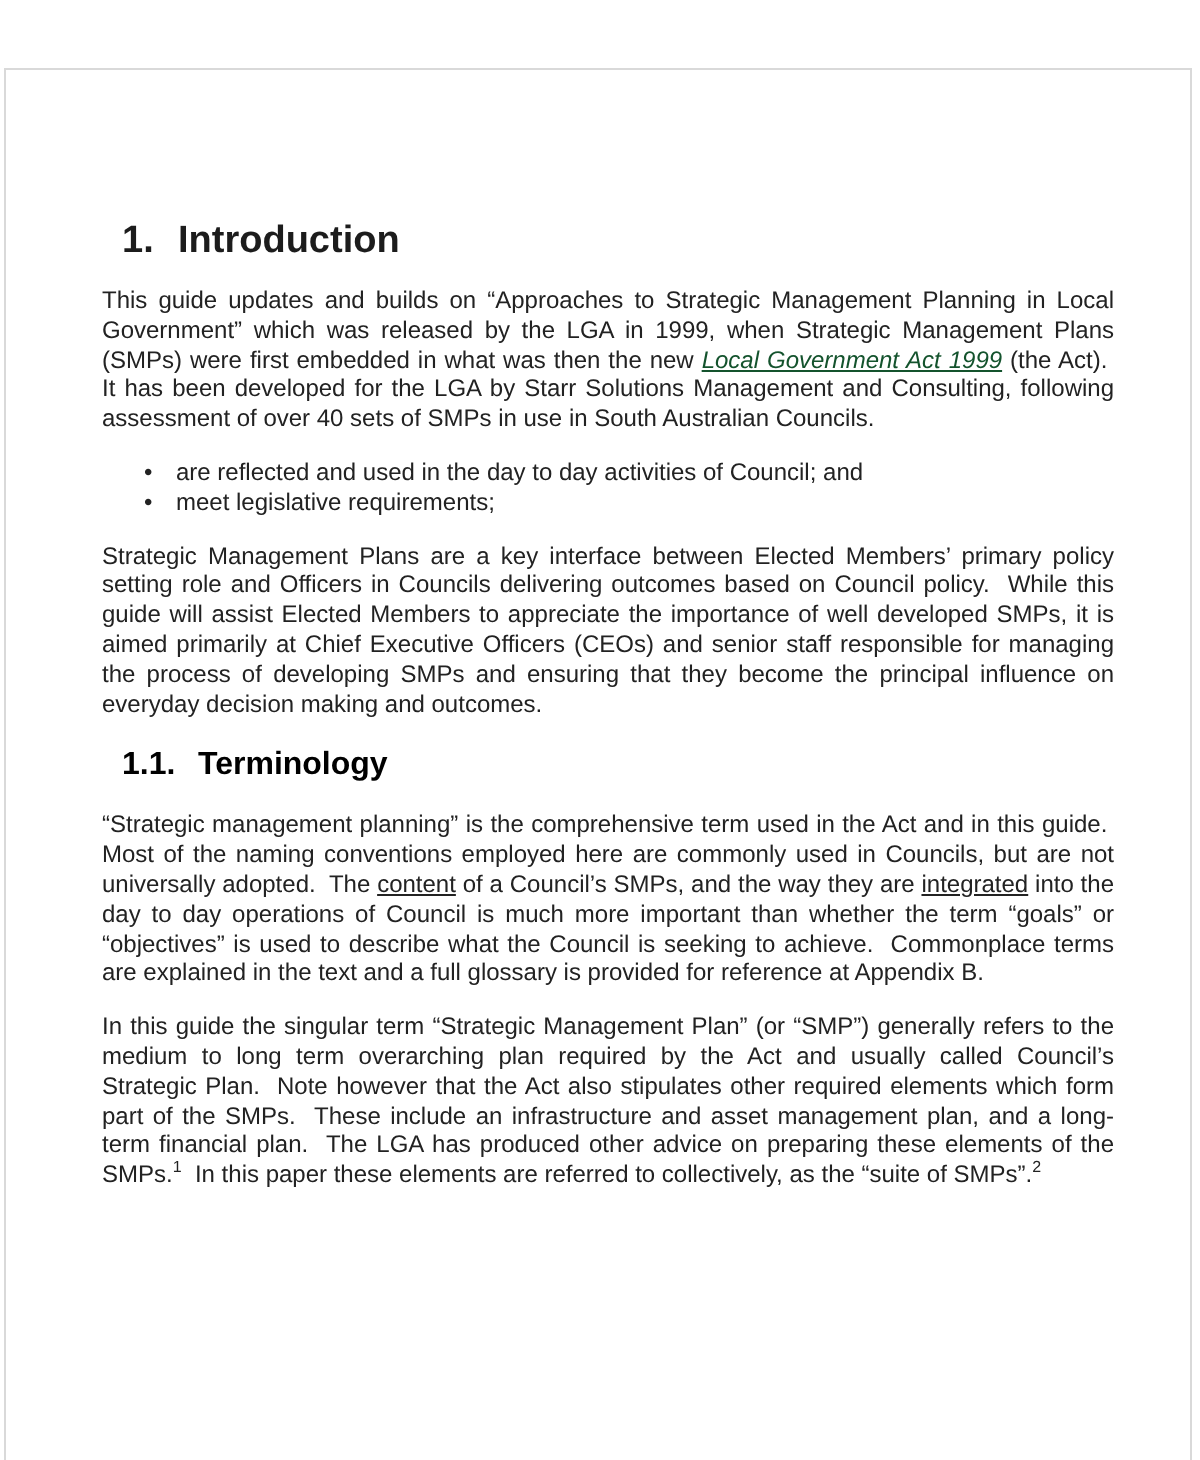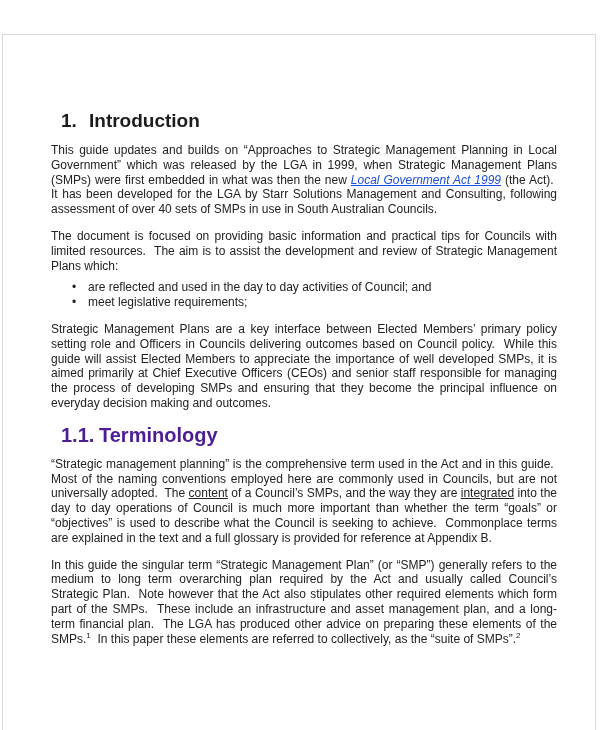--- a/index.html
+++ b/index.html
@@ -39,45 +39,45 @@
     font-size: 19px;
     line-height: 22px;
     font-weight: bold;
     color: #1c1c1c;
     margin: 78px 0 11px 0;
     padding-left: 10px;
     text-align: left;
   }
   h1.doc-h1 .h-num { display: inline-block; width: 28px; }
   h2.doc-h2 {
-    font-size: 20px;
+    font-size: 16px;
     line-height: 20px;
     font-weight: bold;
-    color: #4c1d95;
+    color: #000000;
     margin: 14px 0 12px 0;
     padding-left: 10px;
     text-align: left;
   }
   h2.doc-h2 .h-num { display: inline-block; width: 38px; }
   p.doc-p { margin: 0 0 12px 0; }
   p.tight { margin-bottom: 7px; }
   ul.doc-list {
     list-style: none;
     margin: 0 0 12px 0;
     padding: 0 0 0 37px;
   }
   ul.doc-list li { position: relative; }
   ul.doc-list li::before {
     content: "\2022";
     position: absolute;
     left: -16px;
     top: 0;
   }
   a.doc-link {
-    color: #1d4ed8;
+    color: #14532d;
     font-style: italic;
     text-decoration: underline;
     cursor: pointer;
   }
   .u { text-decoration: underline; }
   sup.fn {
     font-size: 8px;
     line-height: 0;
     vertical-align: super;
   }
@@ -88,21 +88,20 @@
 <div class="page">
   <div class="page-frame"></div>
   <div class="content">
 
     <h1 class="doc-h1">
       <span class="h-num">1.</span><span>Introduction</span>
     </h1>
 
     <p class="doc-p"><span>This guide updates and builds on “Approaches to Strategic Management Planning in Local Government” which was released by the LGA in 1999, when Strategic Management Plans (SMPs) were first embedded in what was then the new </span><a class="doc-link" href="#">Local Government Act 1999</a><span> (the Act).&nbsp; It has been developed for the LGA by Starr Solutions Management and Consulting, following assessment of over 40 sets of SMPs in use in South Australian Councils.</span></p>
 
-    <p class="doc-p tight">The document is focused on providing basic information and practical tips for Councils with limited resources.&nbsp; The aim is to assist the development and review of Strategic Management Plans which:</p>
 
     <ul class="doc-list">
       <li>are reflected and used in the day to day activities of Council; and</li>
       <li>meet legislative requirements;</li>
     </ul>
 
     <p class="doc-p">Strategic Management Plans are a key interface between Elected Members’ primary policy setting role and Officers in Councils delivering outcomes based on Council policy.&nbsp; While this guide will assist Elected Members to appreciate the importance of well developed SMPs, it is aimed primarily at Chief Executive Officers (CEOs) and senior staff responsible for managing the process of developing SMPs and ensuring that they become the principal influence on everyday decision making and outcomes.</p>
 
     <h2 class="doc-h2">
       <span class="h-num">1.1.</span><span>Terminology</span>

